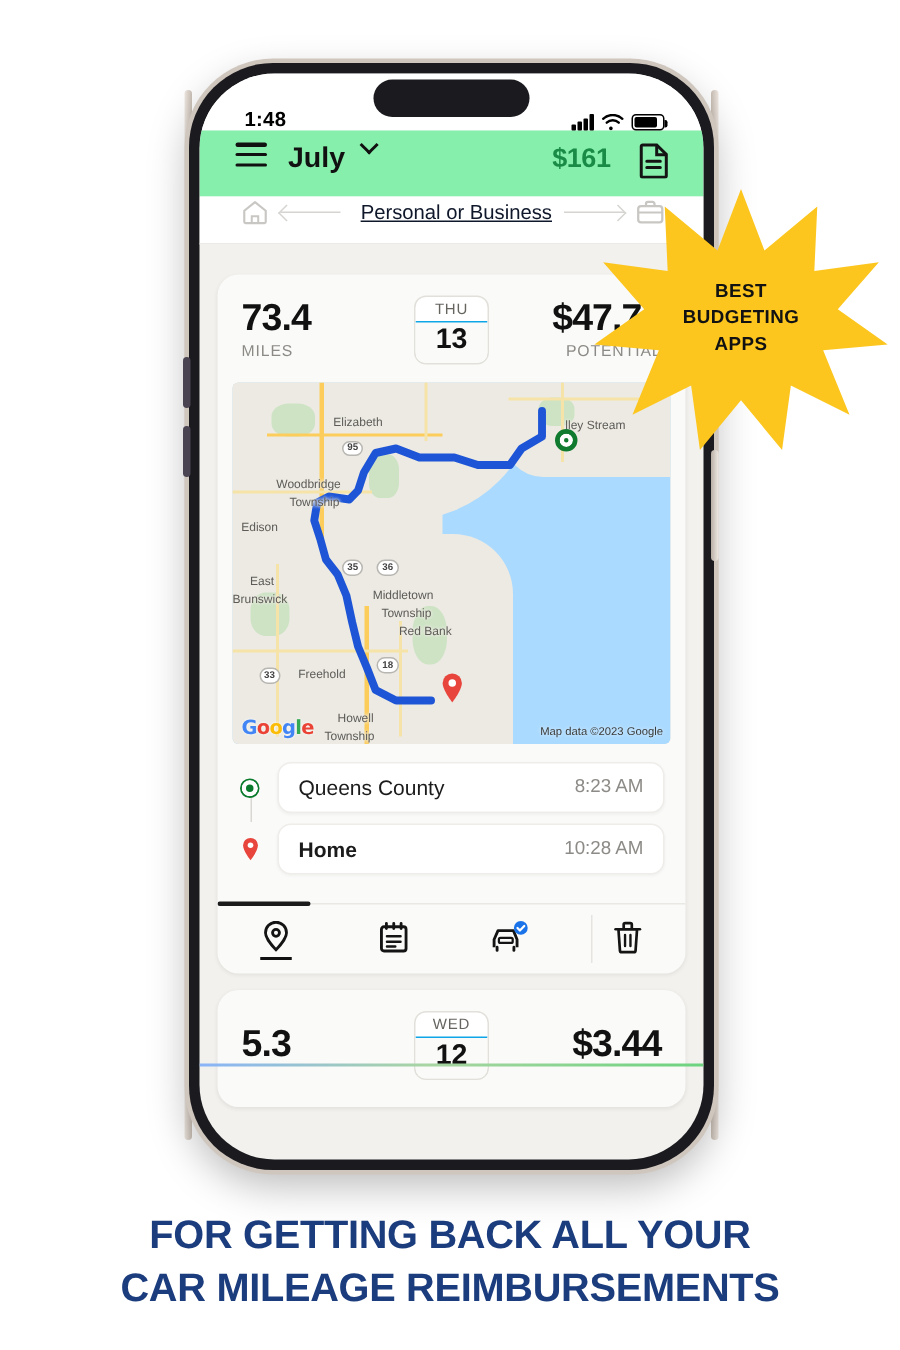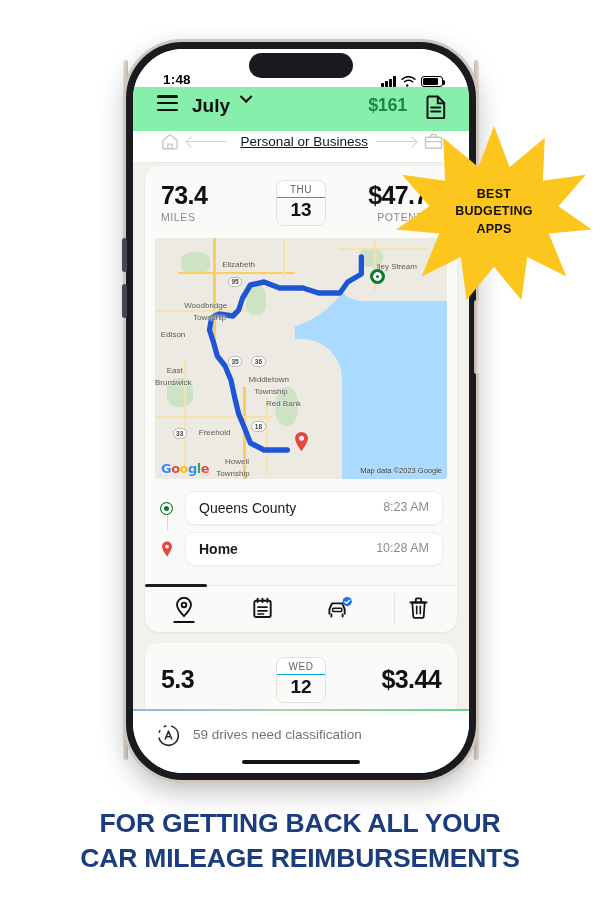--- a/index.html
+++ b/index.html
@@ -91,21 +91,21 @@
   #arr-left{ width:40px; }
   #arr-right{ width:40px; }
   #arr-left::before{ content:""; position:absolute; left:0; top:-3px;
     width:7px; height:7px; border-left:1.4px solid #d6d4d1; border-bottom:1.4px solid #d6d4d1;
     transform:rotate(45deg); }
   #arr-right::after{ content:""; position:absolute; right:0; top:-3px;
     width:7px; height:7px; border-right:1.4px solid #d6d4d1; border-top:1.4px solid #d6d4d1;
     transform:rotate(45deg); }
 
   
-  #app-body{ padding:3px 12px 0 12px; }
+  #app-body{ padding:20px 12px 0 12px; }
 
   .trip-card{
     background:#fafaf8; border-radius:14px;
     box-shadow:0 1px 3px rgba(0,0,0,.07);
     overflow:hidden; margin-bottom:11px;
   }
   .stats-row{ display:flex; align-items:center; padding:14px 16px 12px 16px; }
   .stat{ flex:1; }
   .stat.right{ text-align:right; }
   .stat-value{ font-size:25px; font-weight:bold; color:#111; letter-spacing:-.6px; line-height:1.02; }
@@ -462,28 +462,20 @@
         </div>
         <div class="stat right">
           <div class="stat-value">$3.44</div>
         </div>
       </div>
     </div>
   </div>
 
   <div id="progress-line"></div>
 
-  <div id="bottom-sheet">
-    <svg id="auto-icon" width="23" height="23" viewBox="0 0 24 24">
-      <circle cx="12" cy="12" r="10.3" fill="none" stroke="#2b2b2b" stroke-width="1.6" stroke-dasharray="30 5 3 5 3 5"></circle>
-      <path d="M8.6 15.6 12 7.4l3.4 8.2M9.9 13.2h4.2" fill="none" stroke="#2b2b2b" stroke-width="1.6" stroke-linecap="round" stroke-linejoin="round"></path>
-    </svg>
-    <div id="classify-text">59 drives need classification</div>
-    <div id="home-indicator"></div>
-  </div>
 </div>
 
 <div id="starburst">
   <svg width="196" height="176" viewBox="0 0 200 180">
     <polygon fill="#fcc61e" points="
       100,2  116,44  152,14  150,58  194,52  166,84  200,108 156,112 174,156 134,136 128,180
       100,146 72,180 66,136 26,156 44,112 0,108 34,84 6,52 50,58 48,14 84,44"></polygon>
   </svg>
   <div id="starburst-text">
     <div>BEST</div>

